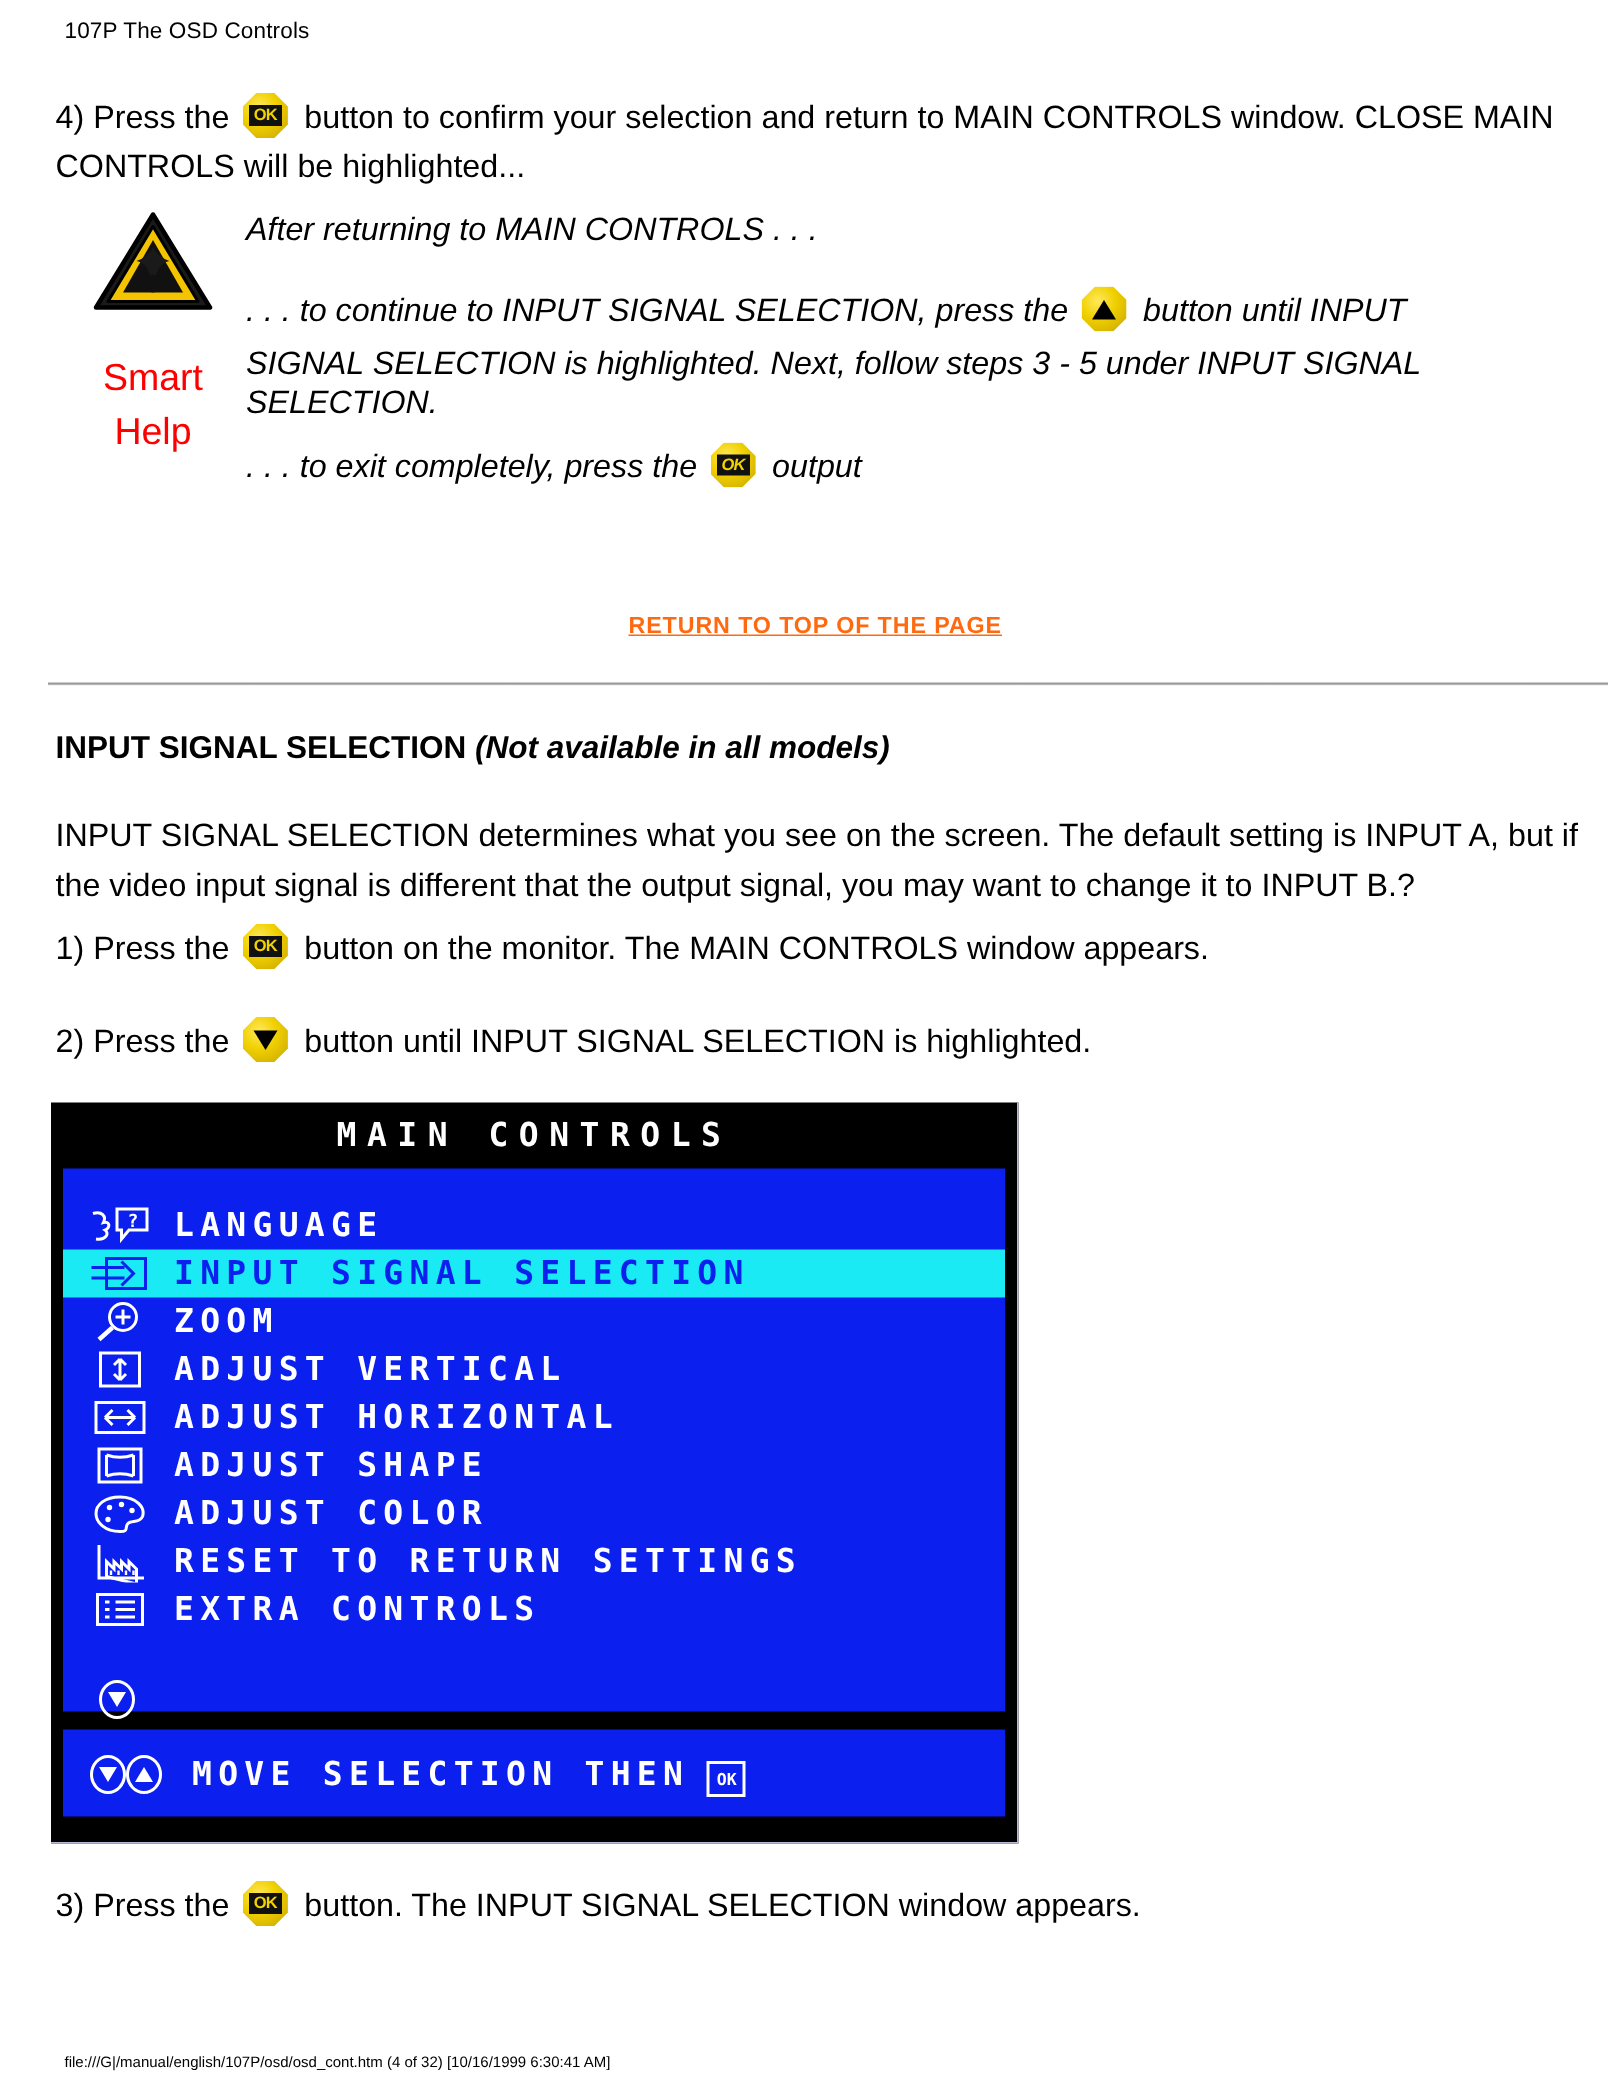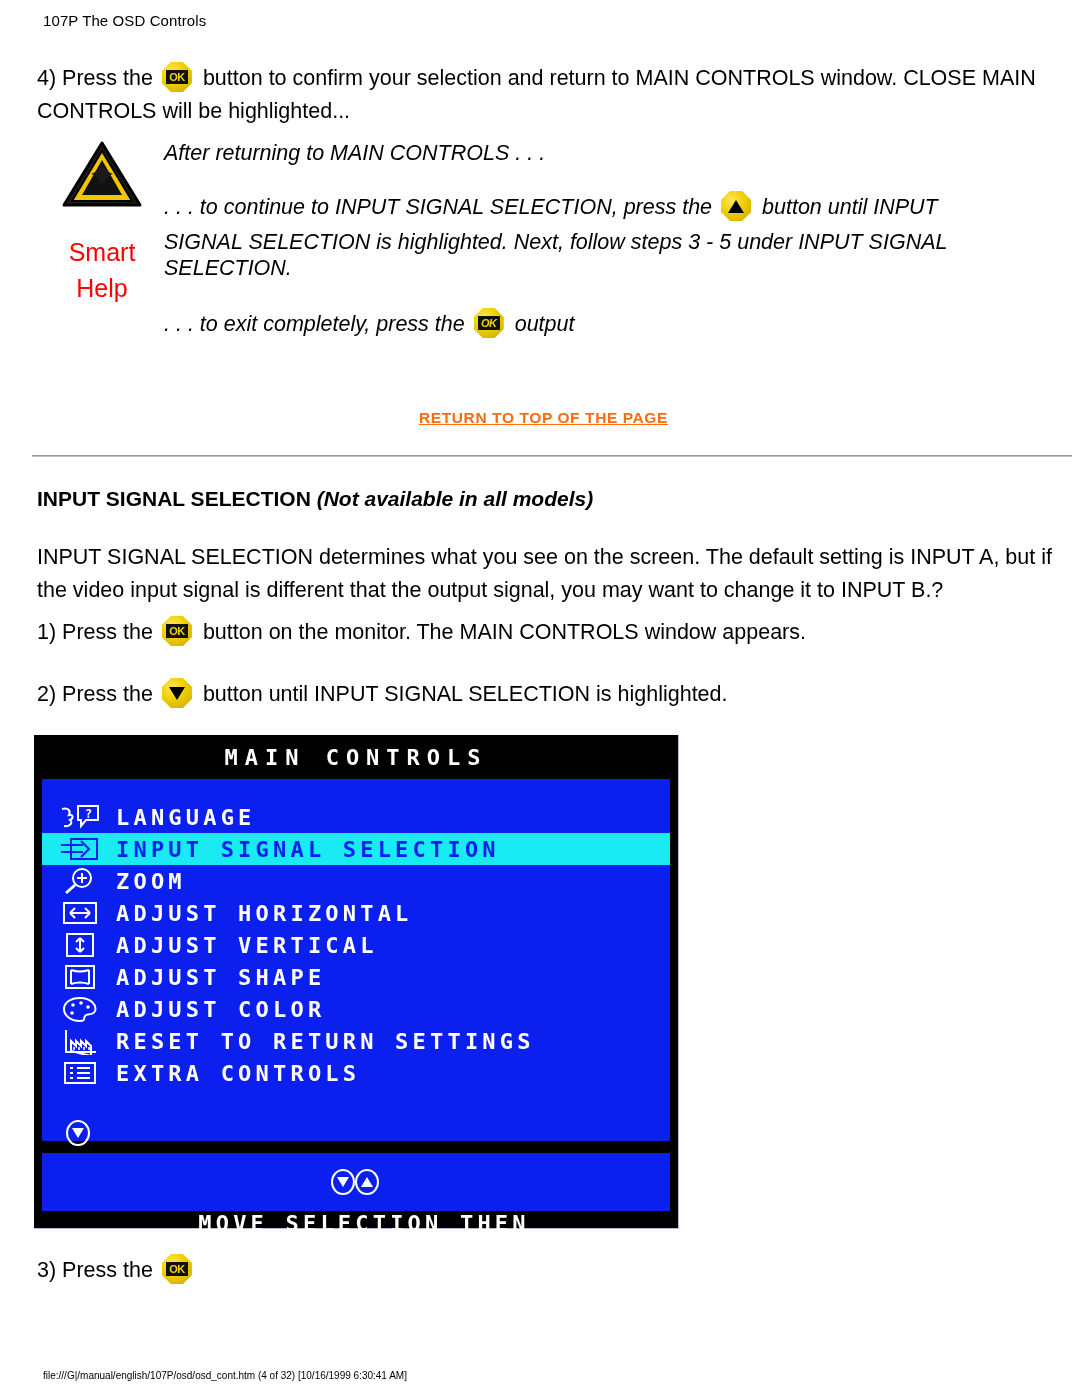--- a/index.html
+++ b/index.html
@@ -130,21 +130,21 @@
   }
   .row.sel{background:#19eaf4;color:#0b1fef;}
   .row .ic{
     width:46px;height:30px;flex:0 0 46px;
     display:flex;align-items:center;justify-content:flex-start;
     margin-right:12px;
   }
   .row .lbl{white-space:nowrap;}
   .spacer{height:22px;}
   .closerow{height:44px;}
-  .osd-foot .row{height:60px;font-size:22px;flex-direction:column;}
+  .osd-foot .row{height:60px;font-size:22px;}
   .okmini{
     display:inline-block;width:22px;height:20px;
     border:2px solid #fff;margin-left:12px;
     position:relative;top:3px;
   }
   .okmini span{
     position:absolute;left:0;top:0;right:0;bottom:0;
     display:flex;align-items:center;justify-content:center;
     font-size:11px;font-weight:bold;letter-spacing:0;color:#fff;
   }
@@ -198,21 +198,21 @@
       <span class="glyph">
           <span class="tri-up"></span>
         </span>
     </span>
     <span>button until INPUT</span>
   </div>
 
   <div class="ital" style="left:152px;top:225px;width:900px;">SIGNAL SELECTION is highlighted. Next, follow steps 3 - 5 under INPUT SIGNAL</div>
   <div class="ital" style="left:152px;top:251px;width:900px;">SELECTION.</div>
 
-  <div class="ital" style="left:152px;top:307px;width:900px;">
+  <div class="ital" style="left:152px;top:294px;width:900px;">
     <span>. . . to exit completely, press the</span>
     <span class="btn">
       <span class="oct"></span>
       <span class="glyph">
           <span class="okbox">OK</span>
         </span>
     </span>
     <span>output</span>
   </div>
 
@@ -287,35 +287,35 @@
             <path d="M24 6 v10 M19 11 h10" stroke="#fff" stroke-width="2"></path>
             <path d="M17 18 L8 26" stroke="#fff" stroke-width="3"></path>
           </svg>
         </span>
         <span class="lbl">ZOOM</span>
       </div>
 
       <div class="row">
         <span class="ic">
           <svg width="44" height="28" viewBox="0 0 44 28">
+            <rect x="9" y="3" width="26" height="22" fill="none" stroke="#fff" stroke-width="2"></rect>
+            <path d="M22 7 v14 M22 7 l-4 4 M22 7 l4 4 M22 21 l-4 -4 M22 21 l4 -4" stroke="#fff" stroke-width="2" fill="none"></path>
+          </svg>
+        </span>
+        <span class="lbl">ADJUST VERTICAL</span>
+      </div>
+
+      <div class="row">
+        <span class="ic">
+          <svg width="44" height="28" viewBox="0 0 44 28">
             <rect x="6" y="4" width="32" height="20" fill="none" stroke="#fff" stroke-width="2"></rect>
             <path d="M12 14 h20 M12 14 l5 -5 M12 14 l5 5 M32 14 l-5 -5 M32 14 l-5 5" stroke="#fff" stroke-width="2" fill="none"></path>
           </svg>
         </span>
         <span class="lbl">ADJUST HORIZONTAL</span>
-      </div>
-
-      <div class="row">
-        <span class="ic">
-          <svg width="44" height="28" viewBox="0 0 44 28">
-            <rect x="9" y="3" width="26" height="22" fill="none" stroke="#fff" stroke-width="2"></rect>
-            <path d="M22 7 v14 M22 7 l-4 4 M22 7 l4 4 M22 21 l-4 -4 M22 21 l4 -4" stroke="#fff" stroke-width="2" fill="none"></path>
-          </svg>
-        </span>
-        <span class="lbl">ADJUST VERTICAL</span>
       </div>
 
       <div class="row">
         <span class="ic">
           <svg width="44" height="28" viewBox="0 0 44 28">
             <rect x="8" y="3" width="28" height="22" fill="none" stroke="#fff" stroke-width="2"></rect>
             <path d="M13 7 q9 3 18 0 M13 21 q9 -3 18 0 M13 7 v14 M31 7 v14" fill="none" stroke="#fff" stroke-width="2"></path>
           </svg>
         </span>
         <span class="lbl">ADJUST SHAPE</span>
@@ -385,17 +385,18 @@
   </div>
 
   <div class="para" style="left:25px;top:1254px;width:1040px;">
     <span>3) Press the</span>
     <span class="btn">
       <span class="oct"></span>
       <span class="glyph">
           <span class="okbox">OK</span>
         </span>
     </span>
+    <span>button. The INPUT SIGNAL SELECTION window appears.</span>
   </div>
 
   <div class="furl">file:///G|/manual/english/107P/osd/osd_cont.htm (4 of 32) [10/16/1999 6:30:41 AM]</div>
 
 </div>
 
 </body></html>

